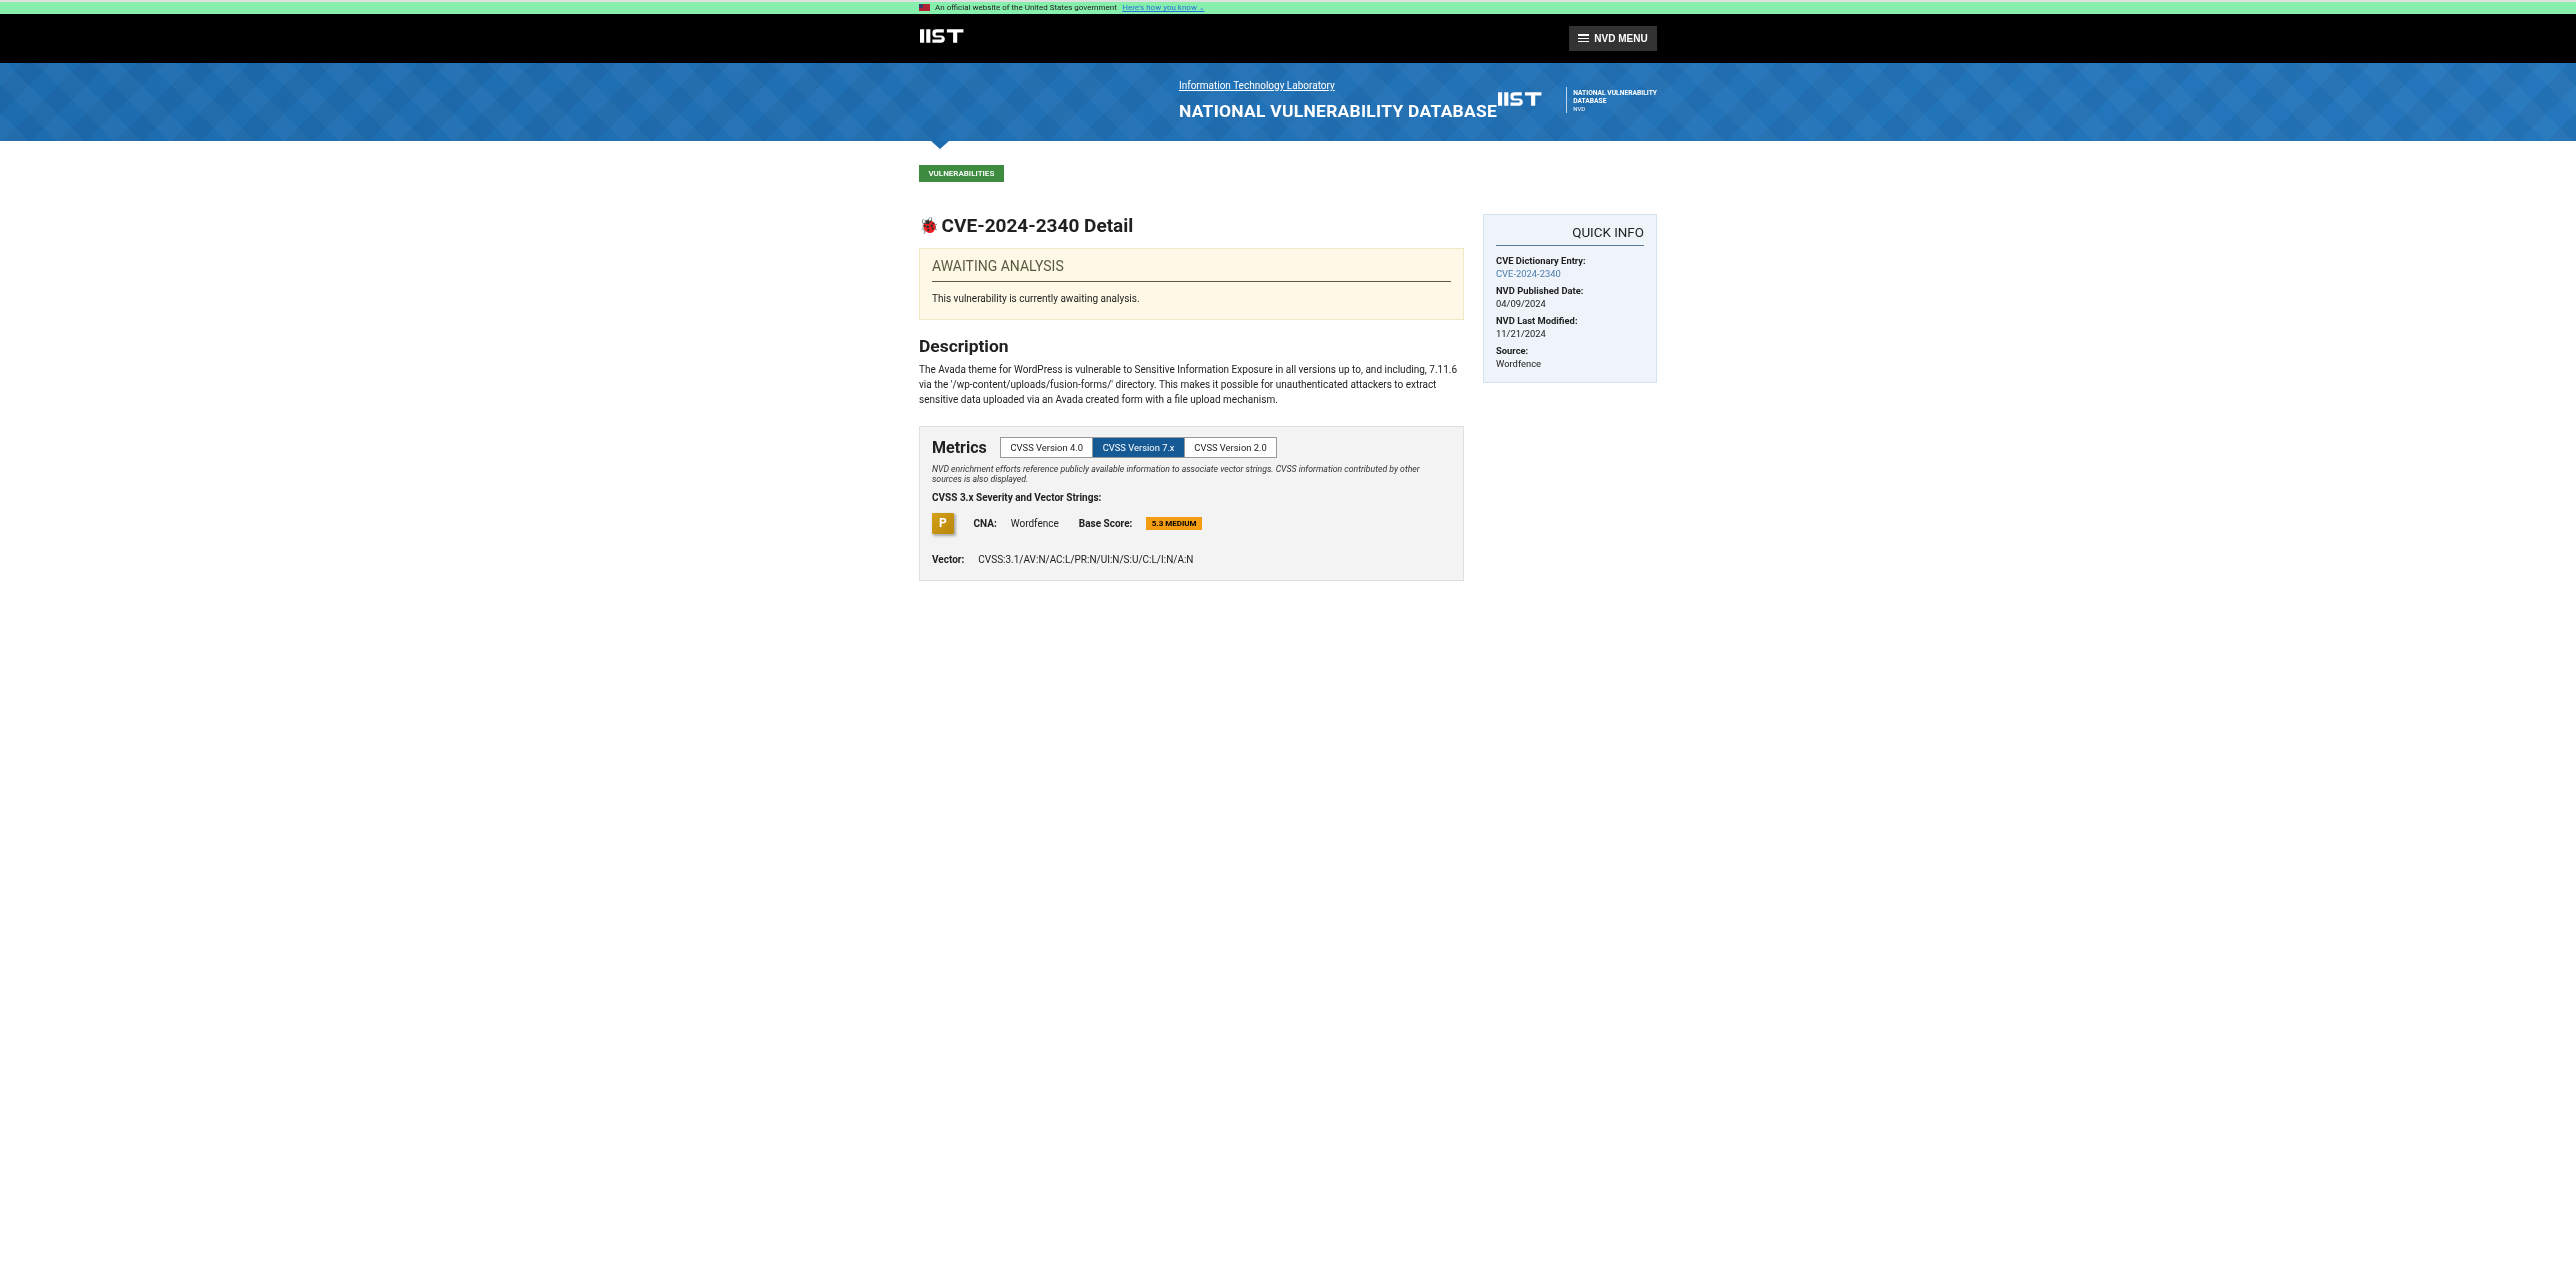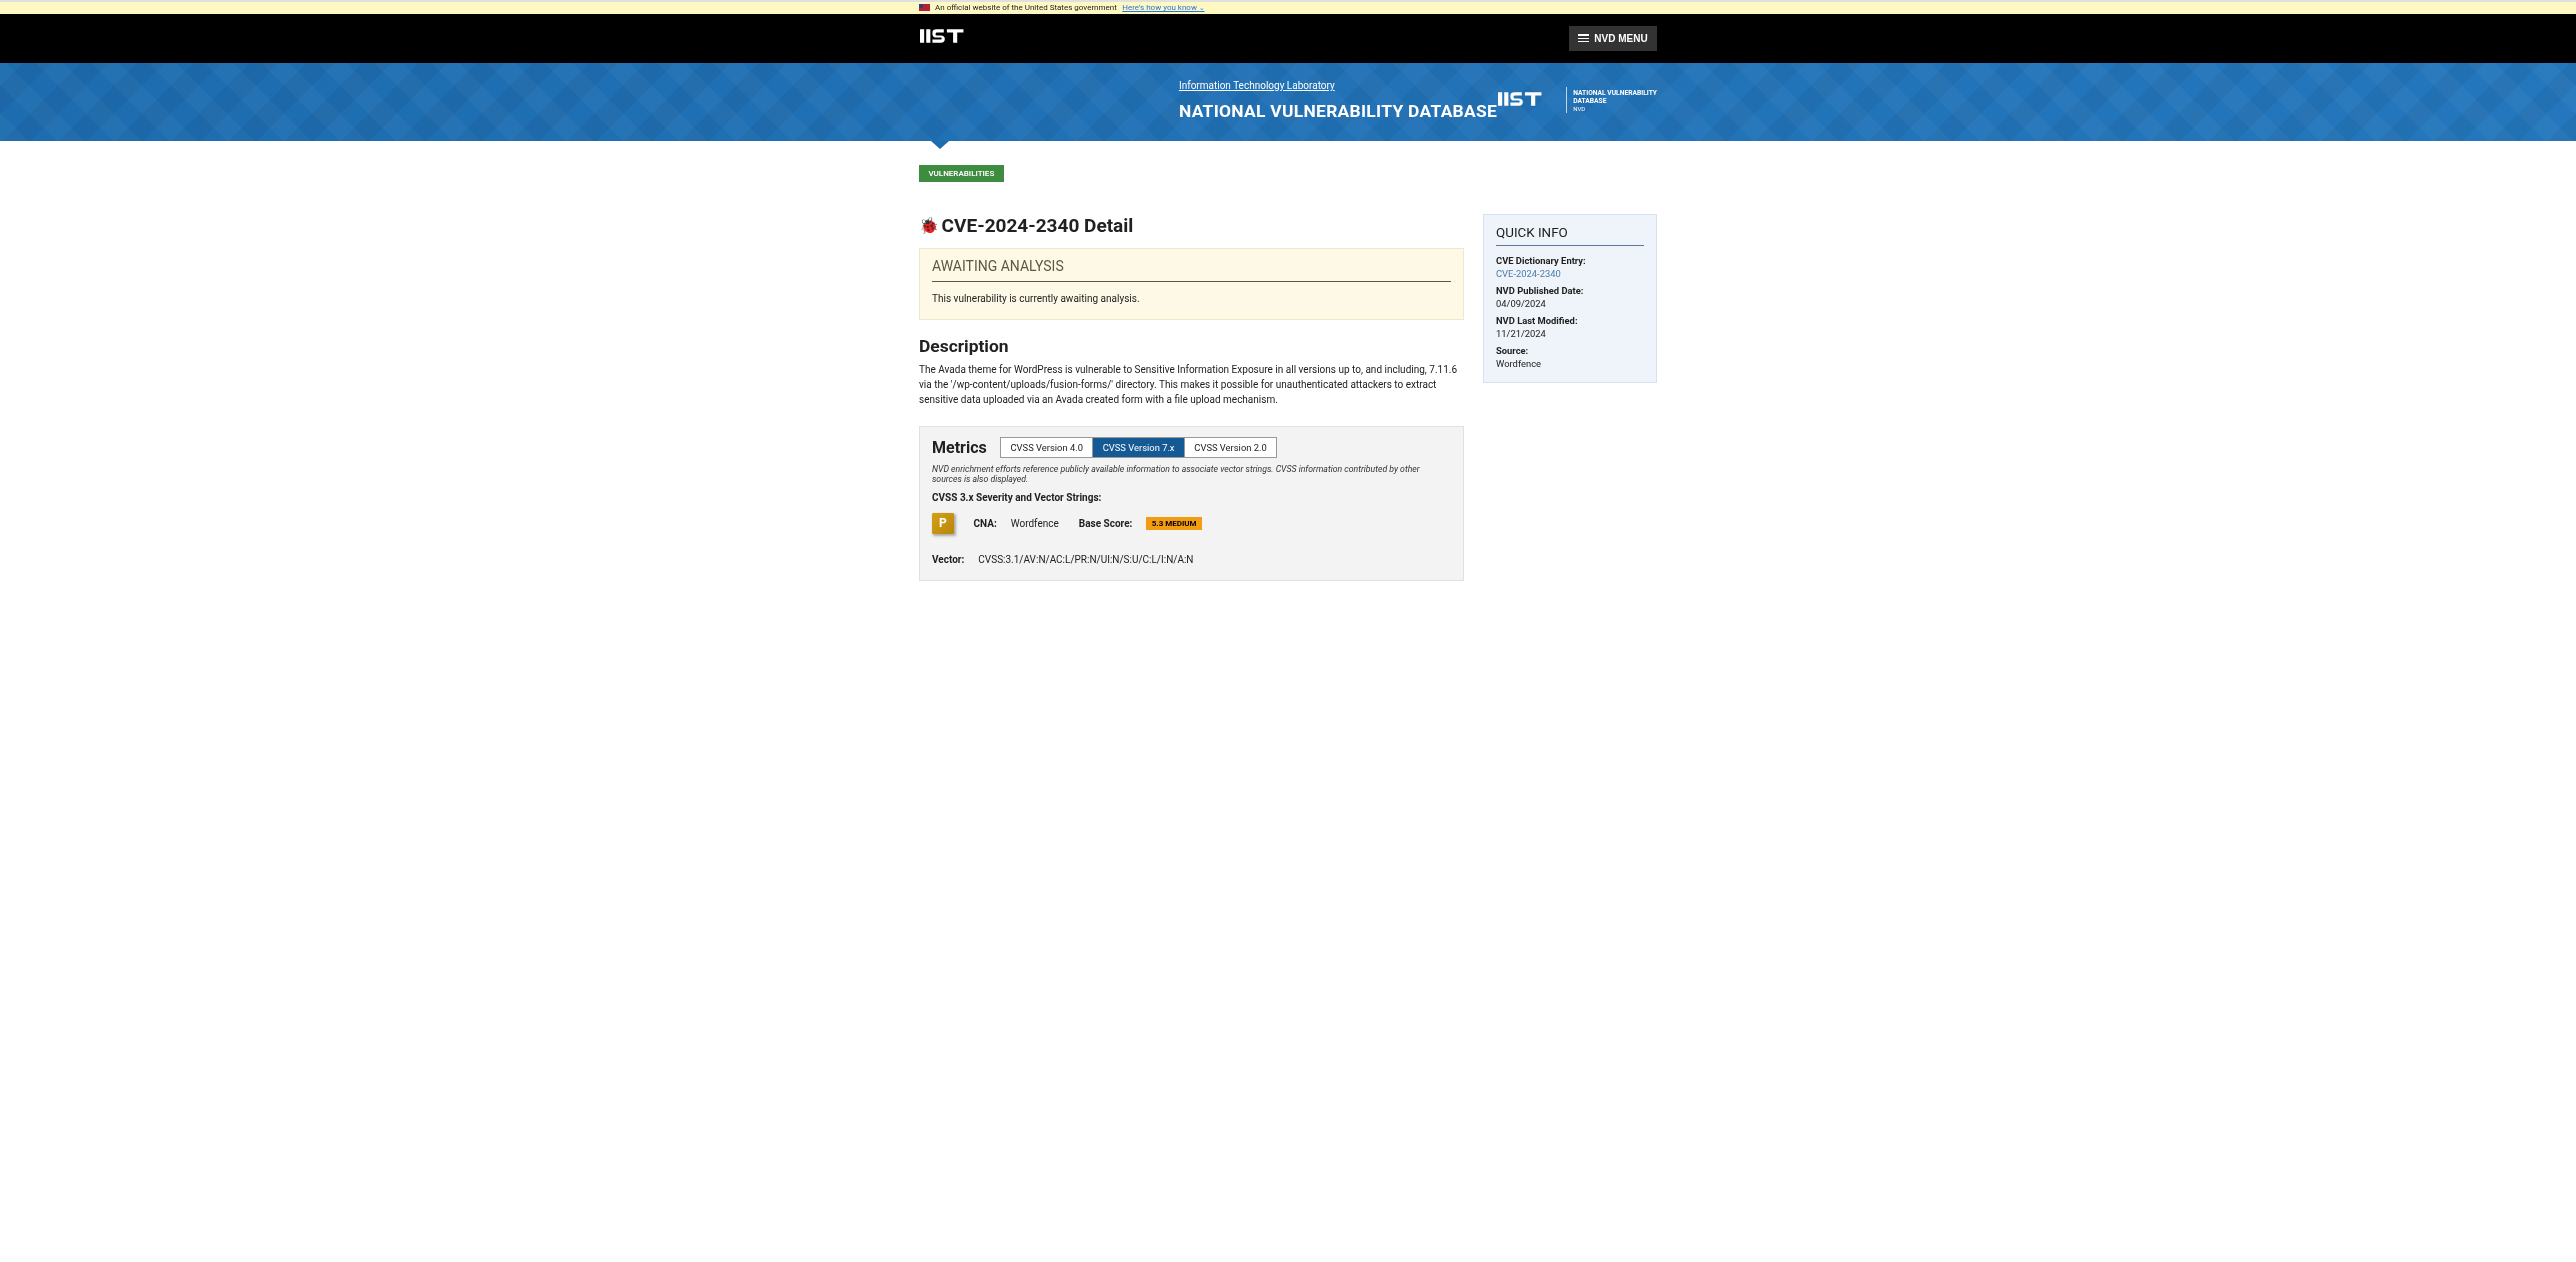--- a/index.html
+++ b/index.html
@@ -1,19 +1,19 @@
 <!DOCTYPE html>
 <html style="font-size:10.7px"><head>
 <meta charset="utf-8">
 <style>
 * { margin: 0; padding: 0; box-sizing: border-box; }
 body { font-family: -apple-system, BlinkMacSystemFont, "Segoe UI", Roboto, sans-serif; color: #212121; background: #fff; }
 
 .top-statusbar { height: 2px; background: #e0e0e0; }
-.gov-banner { background: #fef9c3; padding: 1.3px 0; font-size: 8px; }
+.gov-banner { background: #86efac; padding: 1.3px 0; font-size: 8px; }
 .gov-banner-inner { max-width: 738px; margin: 0 auto; display: flex; align-items: center; gap: 5.4px; }
 .flag-icon { width: 10.7px; height: 7.4px; background: linear-gradient(to bottom, #b22234 0%, #b22234 7.69%, #fff 7.69%, #fff 15.38%, #b22234 15.38%, #b22234 23.07%, #fff 23.07%, #fff 30.76%, #b22234 30.76%, #b22234 38.45%, #fff 38.45%, #fff 46.14%, #b22234 46.14%, #b22234 53.83%, #fff 53.83%, #fff 61.52%, #b22234 61.52%, #b22234 69.21%, #fff 69.21%, #fff 76.9%, #b22234 76.9%, #b22234 84.59%, #fff 84.59%, #fff 92.28%, #b22234 92.28%); position: relative; }
 .flag-icon::before { content: ''; position: absolute; top: 0; left: 0; width: 40%; height: 53%; background: #3c3b6e; }
 .gov-link { color: #2672de; text-decoration: underline; cursor: pointer; }
 .chevron-down { font-size: 6.7px; color: #2672de; }
 
 .black-header { background: #000; padding: 12px 0; }
 .black-header-inner { max-width: 738px; margin: 0 auto; display: flex; justify-content: space-between; align-items: center; gap: 10px; }
 .nist-logo { color: #fff; font-weight: 700; font-size: 21.5px; letter-spacing: -0.7px; font-style: italic; }
 .nist-logo svg { height: 20px; }
@@ -60,21 +60,21 @@
 .metrics-note { font-style: italic; font-size: 8.7px; margin-top: 6.7px; color: #333; }
 .severity-title { font-weight: 700; font-size: 10px; margin-top: 8px; }
 .metrics-row { display: flex; align-items: center; gap: 20px; margin-top: 9.4px; flex-wrap: wrap; }
 .provider-icon { width: 21.5px; height: 21.5px; background: linear-gradient(135deg, #d4a017, #b8860b); border-radius: 1.3px; display: flex; align-items: center; justify-content: center; color: #fff; font-weight: 700; font-size: 12px; box-shadow: 1.3px 1.3px 2.7px rgba(0,0,0,0.3); }
 .metric-label { font-weight: 700; font-size: 10px; }
 .metric-value { font-size: 10px; }
 .score-badge { background: #f39c12; color: #000; padding: 2px 5.4px; font-size: 8px; font-weight: 700; }
 .metric-pair { display: flex; gap: 14px; align-items: center; }
 
 .quickinfo-box { background: #eef4fa; border: 0.7px solid #d5e3f0; padding: 9.4px 12px 13.4px; }
-.quickinfo-title { font-size: 13.4px; font-weight: 400; padding-bottom: 5.4px; border-bottom: 0.7px solid #5b7a99; margin-bottom: 9.4px; }
+.quickinfo-title { font-size: 13.4px; font-weight: 400; padding-bottom: 5.4px; border-bottom: 0.7px solid #5b7a99; margin-bottom: 9.4px; text-align: right; }
 .qi-label { font-weight: 700; font-size: 9.4px; margin-top: 6.7px; }
 .qi-value { font-size: 9.4px; margin-top: 1.3px; }
 .qi-link { color: #4b7bab; font-size: 9.4px; margin-top: 1.3px; cursor: pointer; }
 </style>
 </head>
 <body>
 
 <div class="top-statusbar"></div>
 
 <div class="gov-banner">

